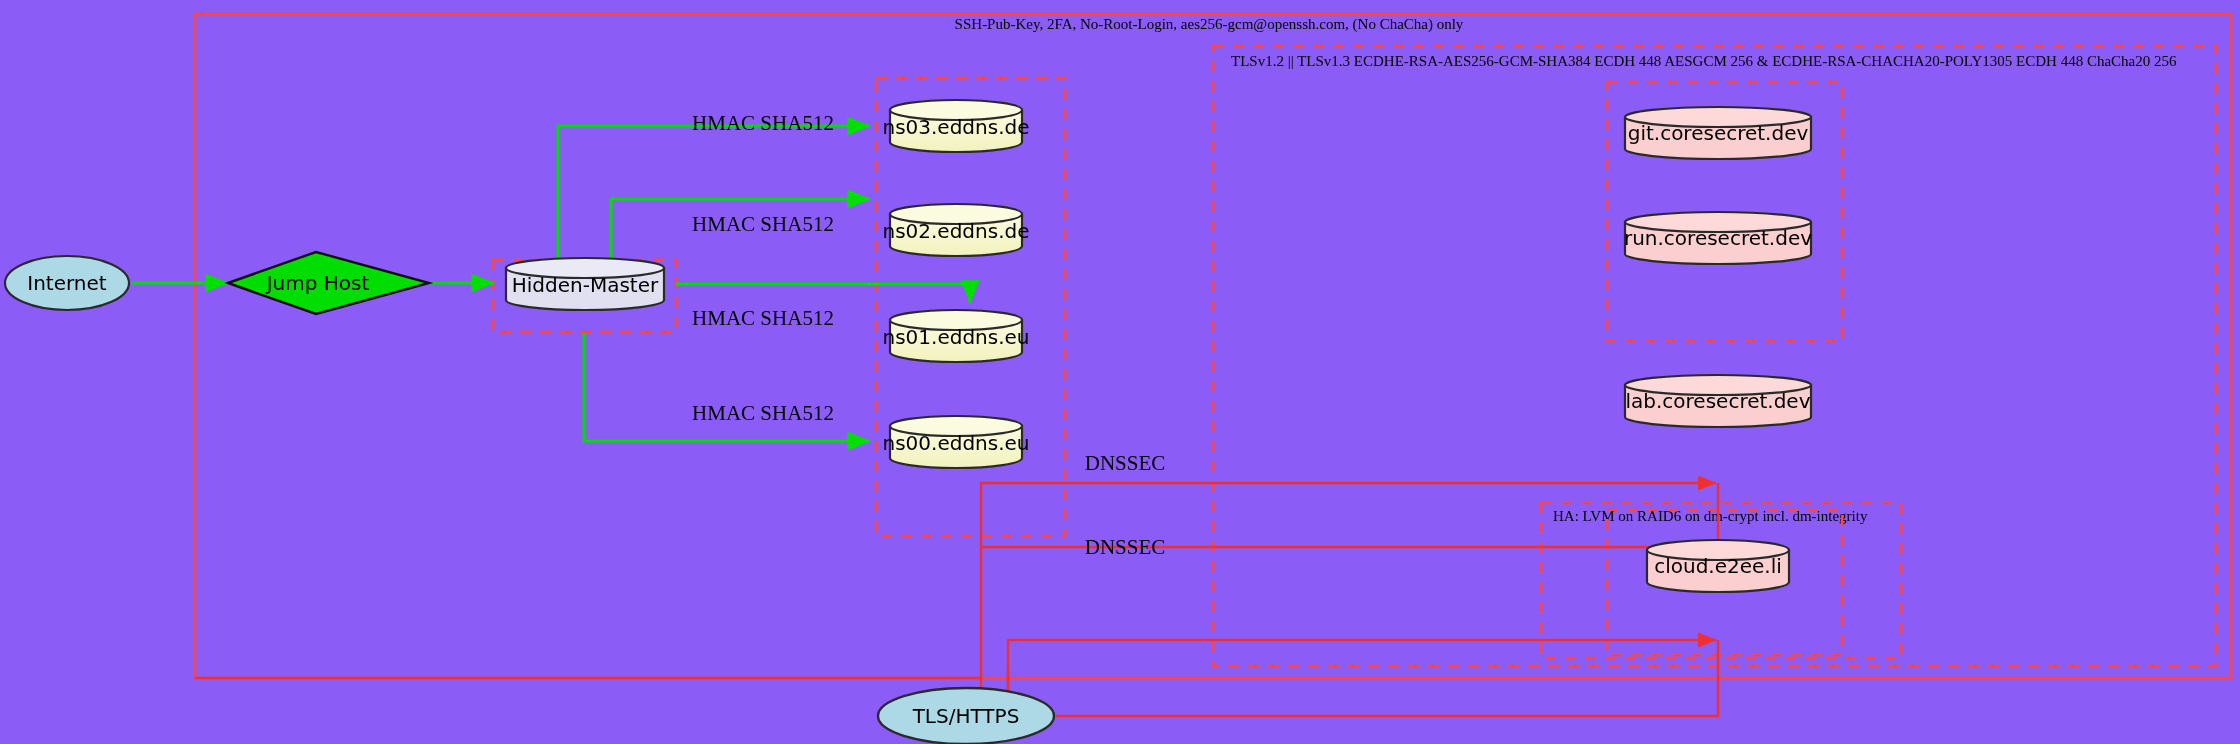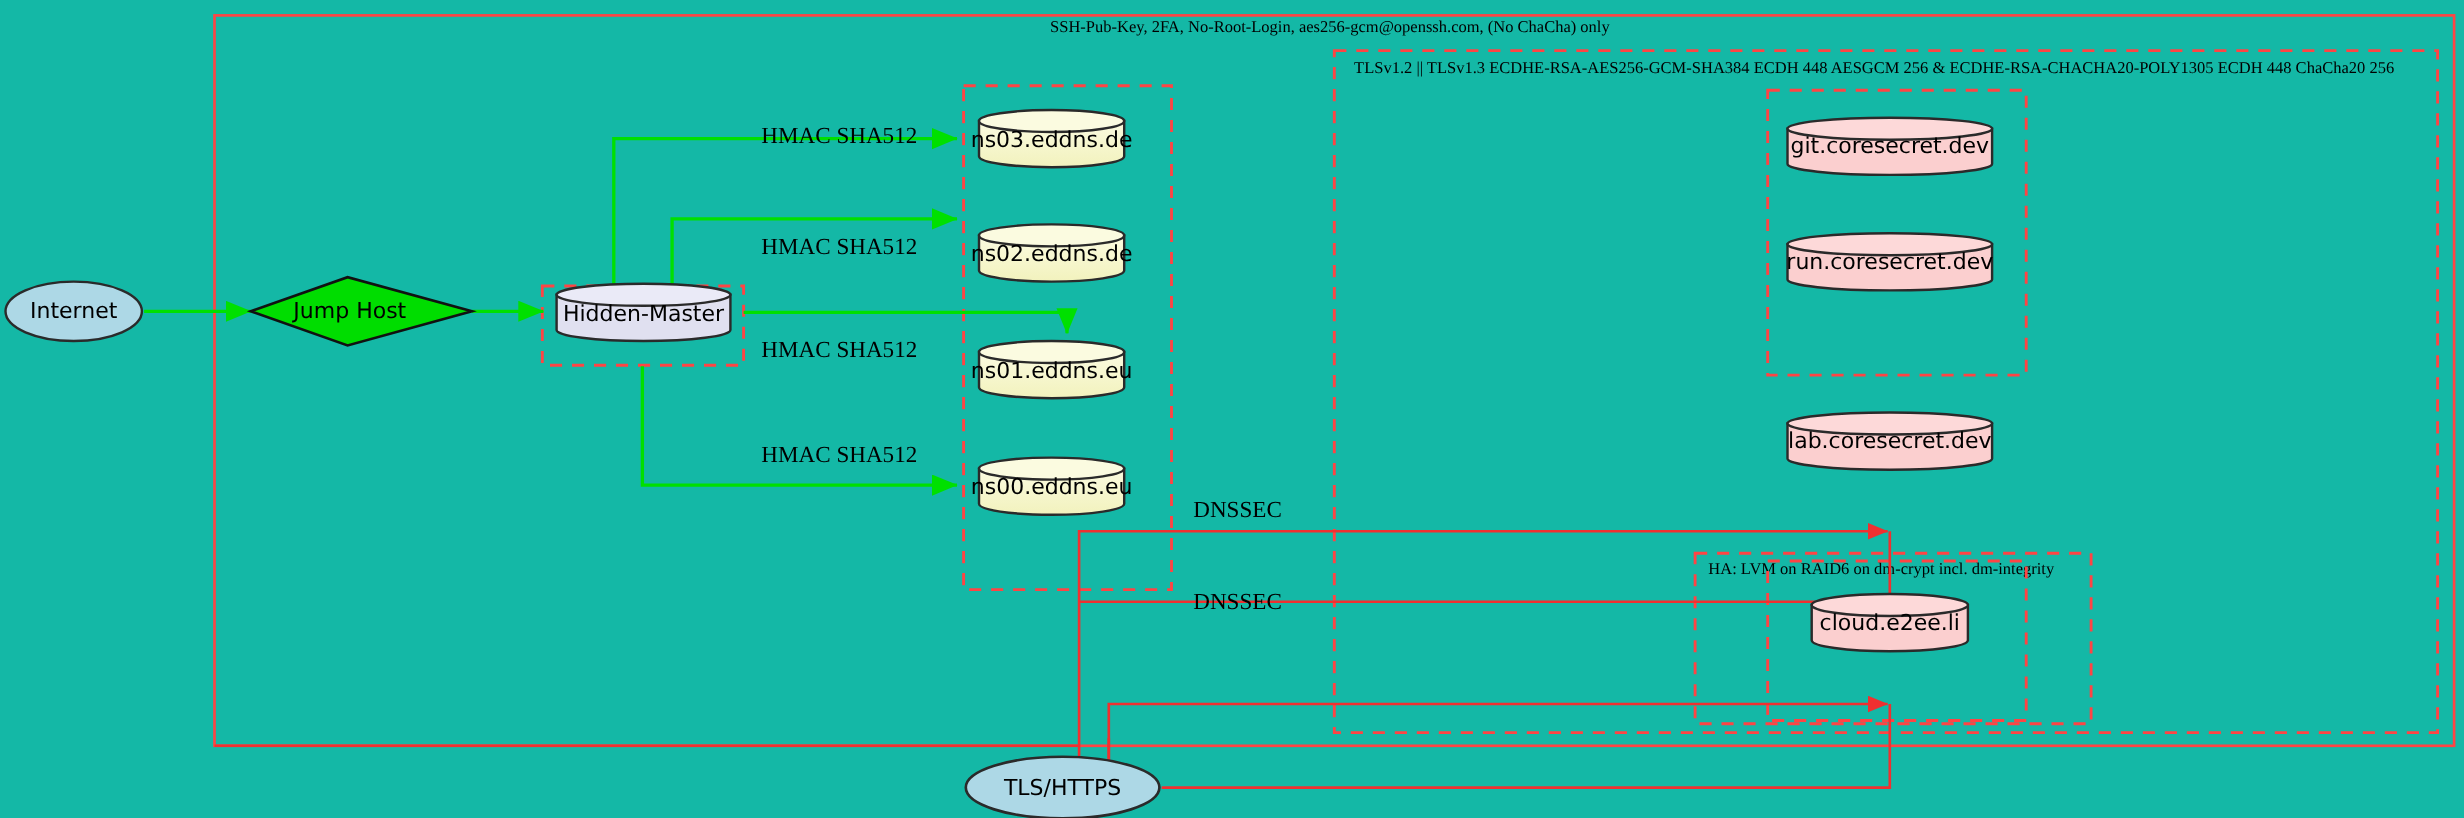--- a/index.html
+++ b/index.html
@@ -4,21 +4,21 @@
 <style>
   html, body {
     margin: 0;
     padding: 0;
     background: #ffffff;
   }
   #canvas {
     position: relative;
     width: 2240px;
     height: 744px;
-    background: #14b8a6;
+    background: #8b5cf6;
     font-family: "Liberation Sans", sans-serif;
     overflow: hidden;
   }
   svg#diagram {
     position: absolute;
     left: 0;
     top: 0;
     width: 2240px;
     height: 744px;
   }

